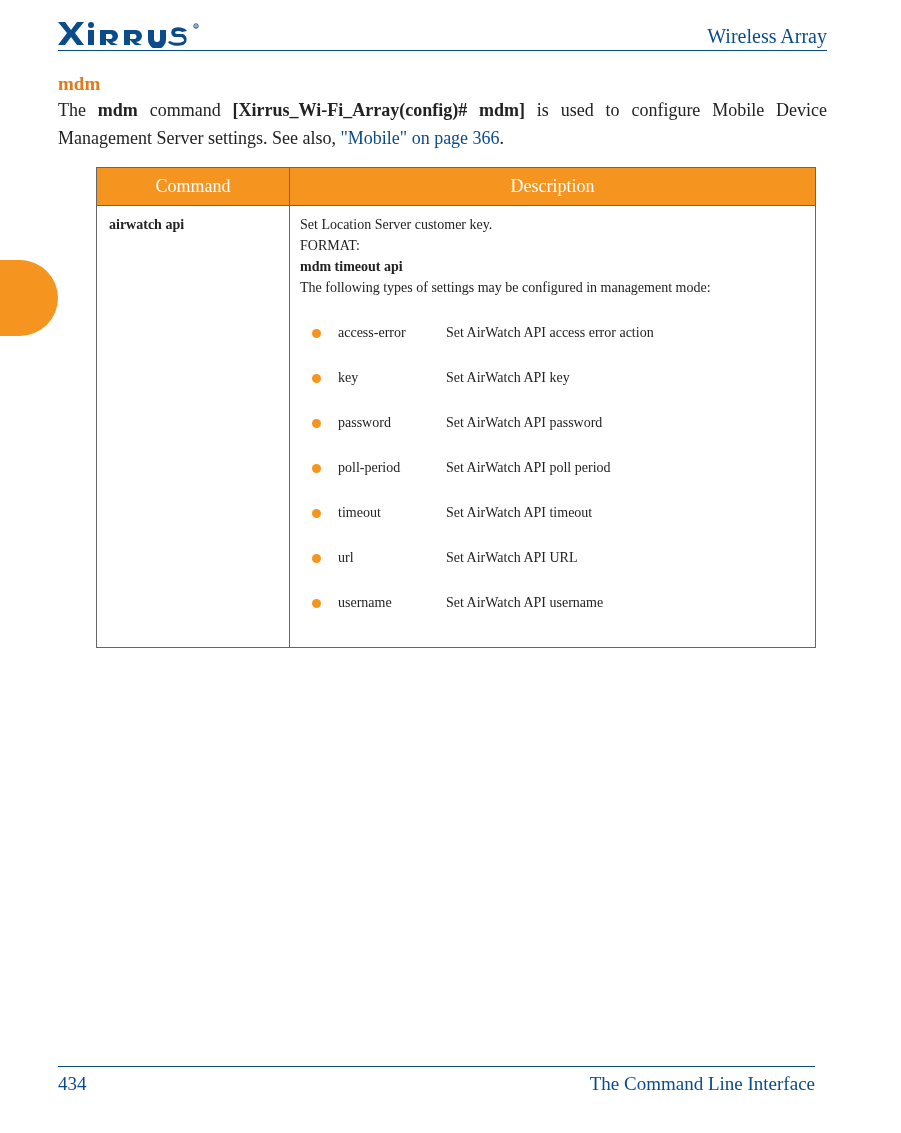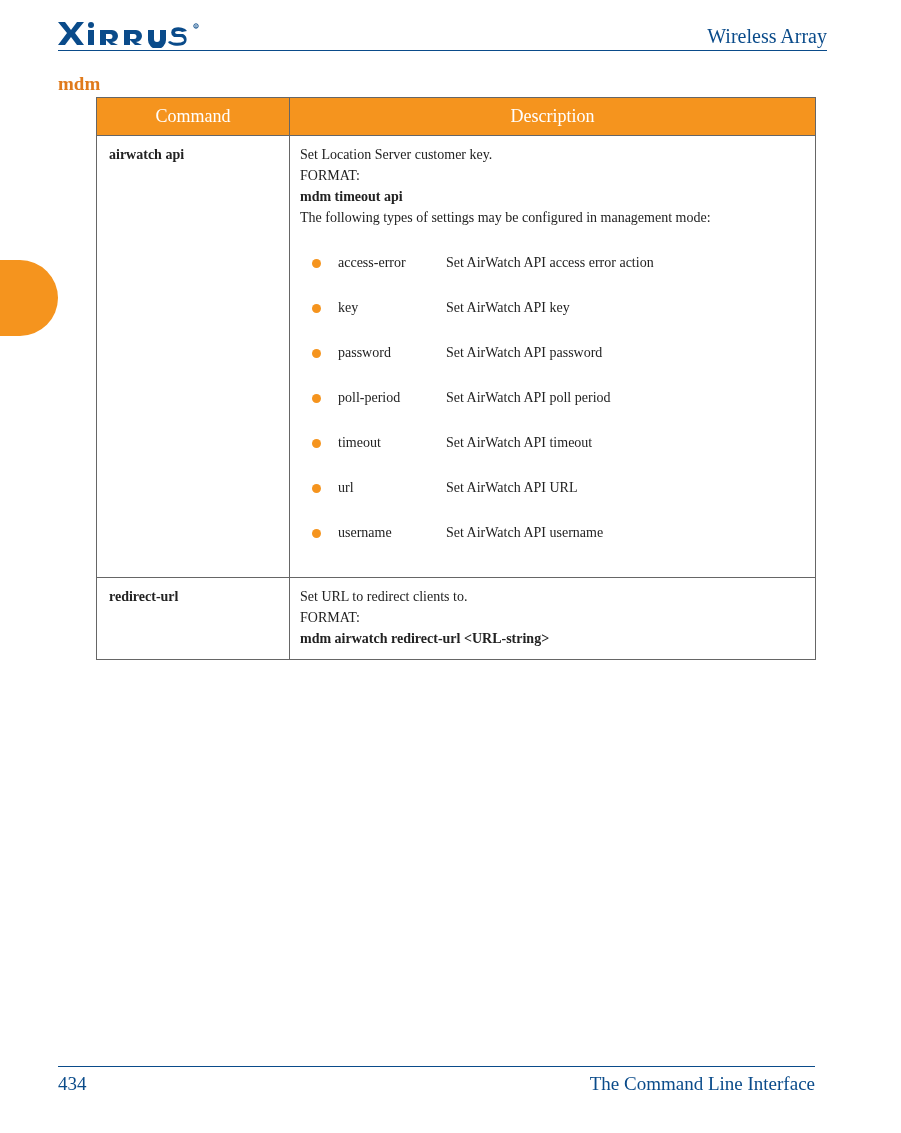--- a/index.html
+++ b/index.html
@@ -147,20 +147,23 @@
         </g>
         <circle cx="138" cy="6" r="2.2" fill="none" stroke="#0a4b8a" stroke-width="1"></circle>
         <text x="138" y="8.2" font-size="3.5" text-anchor="middle" fill="#0a4b8a" font-family="Arial">R</text>
       </svg>
     </div>
     <div class="header-right">Wireless Array</div>
   </div>
 
   <div class="section-title">mdm</div>
 
+  <p class="intro">
+    <span>The </span><b>mdm</b><span> command </span><b>[Xirrus_Wi-Fi_Array(config)# mdm]</b><span> is used to configure Mobile Device Management Server settings. See also, </span><span class="link">"Mobile" on page 366</span><span>.</span>
+  </p>
 
   <table class="cmd-table">
     <thead>
       <tr>
         <th class="col-cmd">Command</th>
         <th>Description</th>
       </tr>
     </thead>
     <tbody>
       <tr>
@@ -211,28 +214,20 @@
               </li>
             <li>
                 <div class="setting-row">
                   <span class="setting-term">username</span>
                   <span class="setting-def">Set AirWatch API username</span>
                 </div>
               </li>
           </ul>
         </td>
       </tr>
-      <tr>
-        <td class="col-cmd">redirect-url</td>
-        <td>
-          <span> Set URL to redirect clients to.</span><br>
-          <span class="format-label">FORMAT:</span><br>
-          <span class="format-cmd">mdm airwatch redirect-url &lt;URL-string&gt;</span>
-        </td>
-      </tr>
     </tbody>
   </table>
 
   <div class="footer">
     <span>434</span>
     <span>The Command Line Interface</span>
   </div>
 </div>
 
 </body></html>

